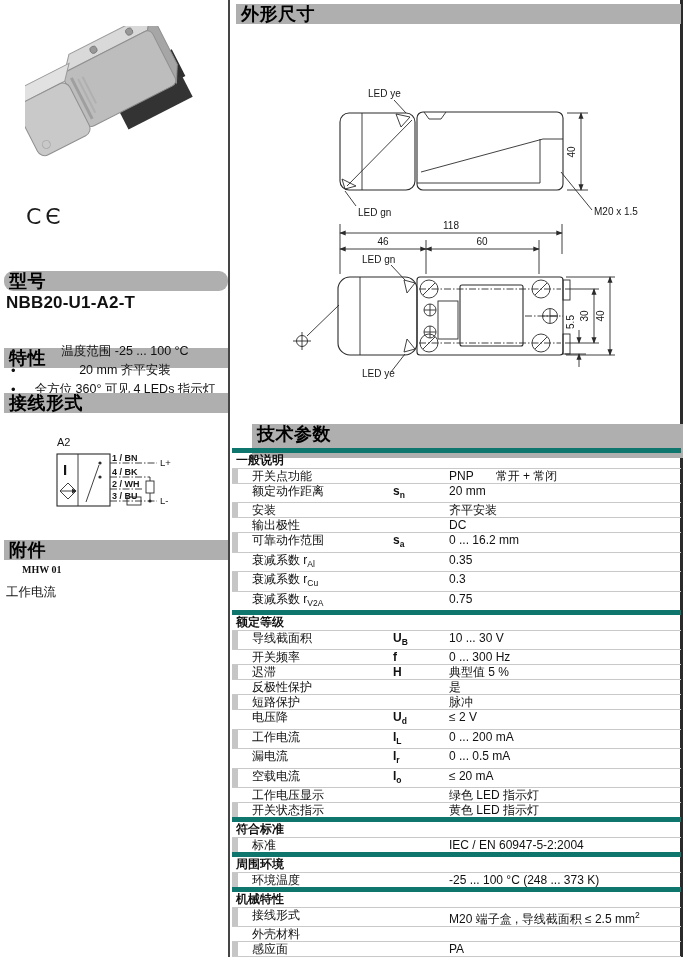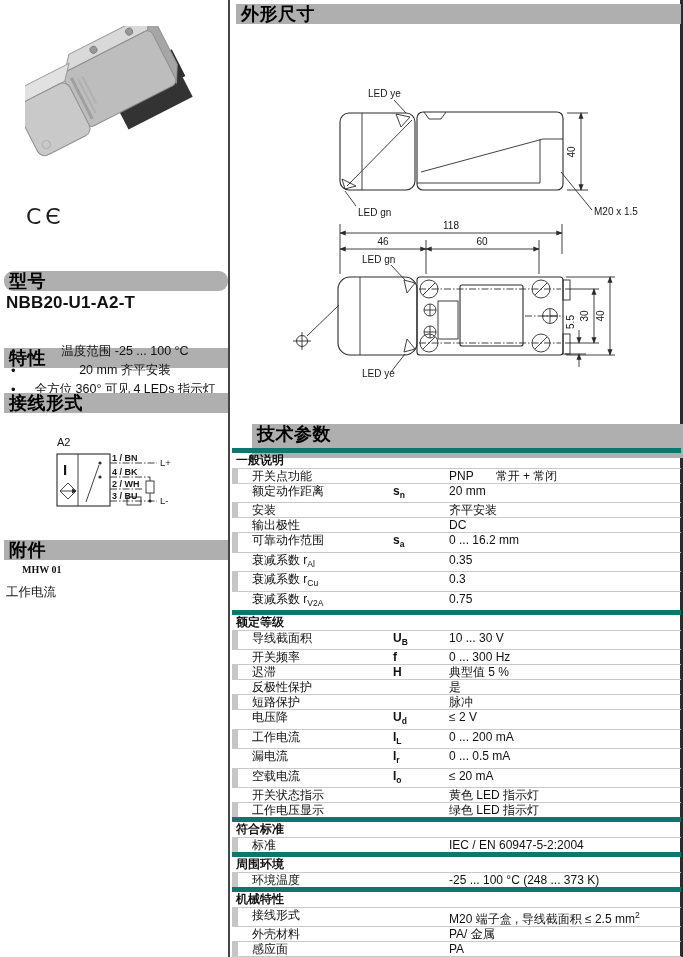--- a/index.html
+++ b/index.html
@@ -303,29 +303,29 @@
           <div class="c-label">漏电流</div>
           <div class="c-sym">I<sub>r</sub></div>
           <div class="c-val">0 ... 0.5 mA</div>
         </div>
         <div class="trow">
           <div class="c-label">空载电流</div>
           <div class="c-sym">I<sub>o</sub></div>
           <div class="c-val">≤ 20 mA</div>
         </div>
         <div class="trow">
+          <div class="c-label">工作电压显示</div>
+          <div class="c-sym"></div>
+          <div class="c-val">绿色 LED 指示灯</div>
+        </div>
+        <div class="trow">
           <div class="c-label">开关状态指示</div>
           <div class="c-sym"></div>
           <div class="c-val">黄色 LED 指示灯</div>
         </div>
-        <div class="trow">
-          <div class="c-label">工作电压显示</div>
-          <div class="c-sym"></div>
-          <div class="c-val">绿色 LED 指示灯</div>
-        </div>
       </div>
       <div class="tsec">
         <div class="shdr">符合标准</div>
         <div class="trow">
           <div class="c-label">标准</div>
           <div class="c-sym"></div>
           <div class="c-val">IEC / EN 60947-5-2:2004</div>
         </div>
       </div>
       <div class="tsec">
@@ -339,21 +339,20 @@
       <div class="tsec">
         <div class="shdr">机械特性</div>
         <div class="trow">
           <div class="c-label">接线形式</div>
           <div class="c-sym"></div>
           <div class="c-val">M20 端子盒 , 导线截面积 ≤ 2.5 mm<sup>2</sup></div>
         </div>
         <div class="trow">
           <div class="c-label">外壳材料</div>
           <div class="c-sym"></div>
-          <div class="c-val">PA/ 金属</div>
         </div>
         <div class="trow">
           <div class="c-label">感应面</div>
           <div class="c-sym"></div>
           <div class="c-val">PA</div>
         </div>
         <div class="trow">
           <div class="c-label">防护等级</div>
           <div class="c-sym"></div>
           <div class="c-val">IP67 / IP69K</div>

